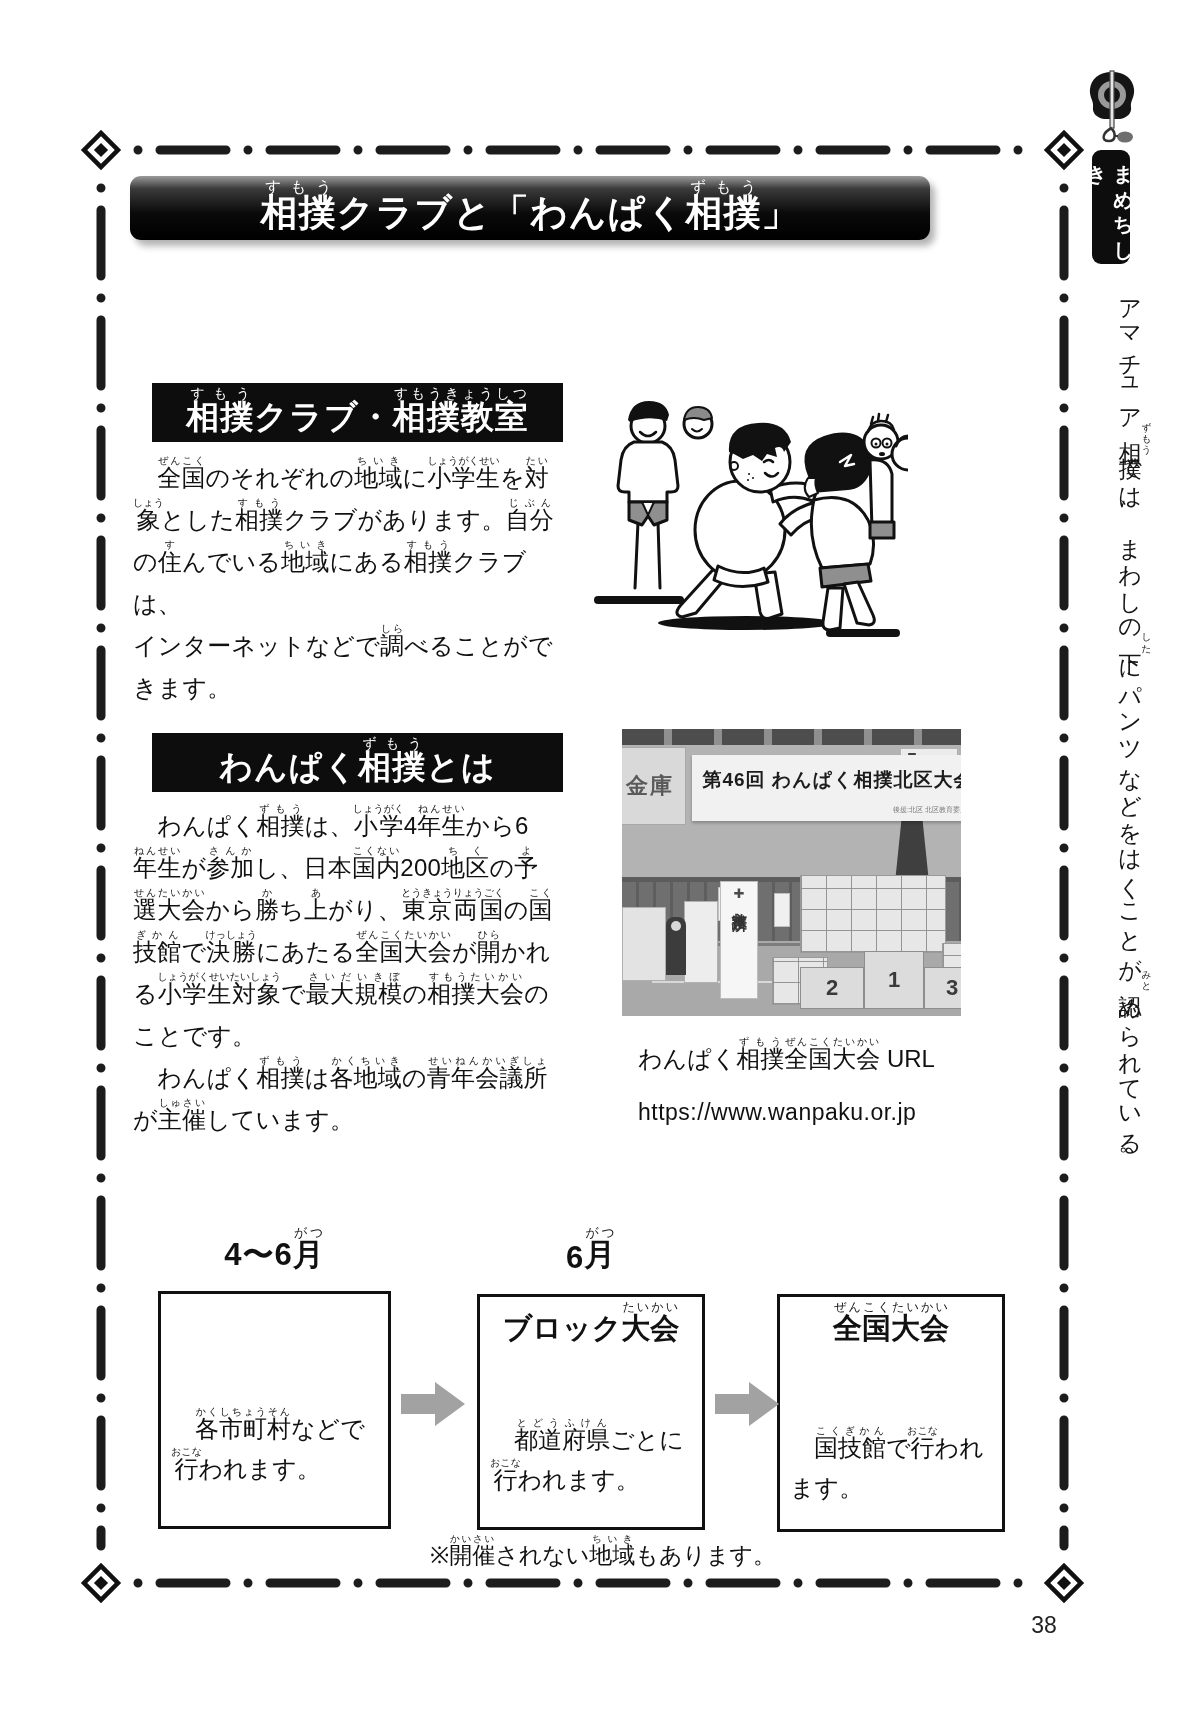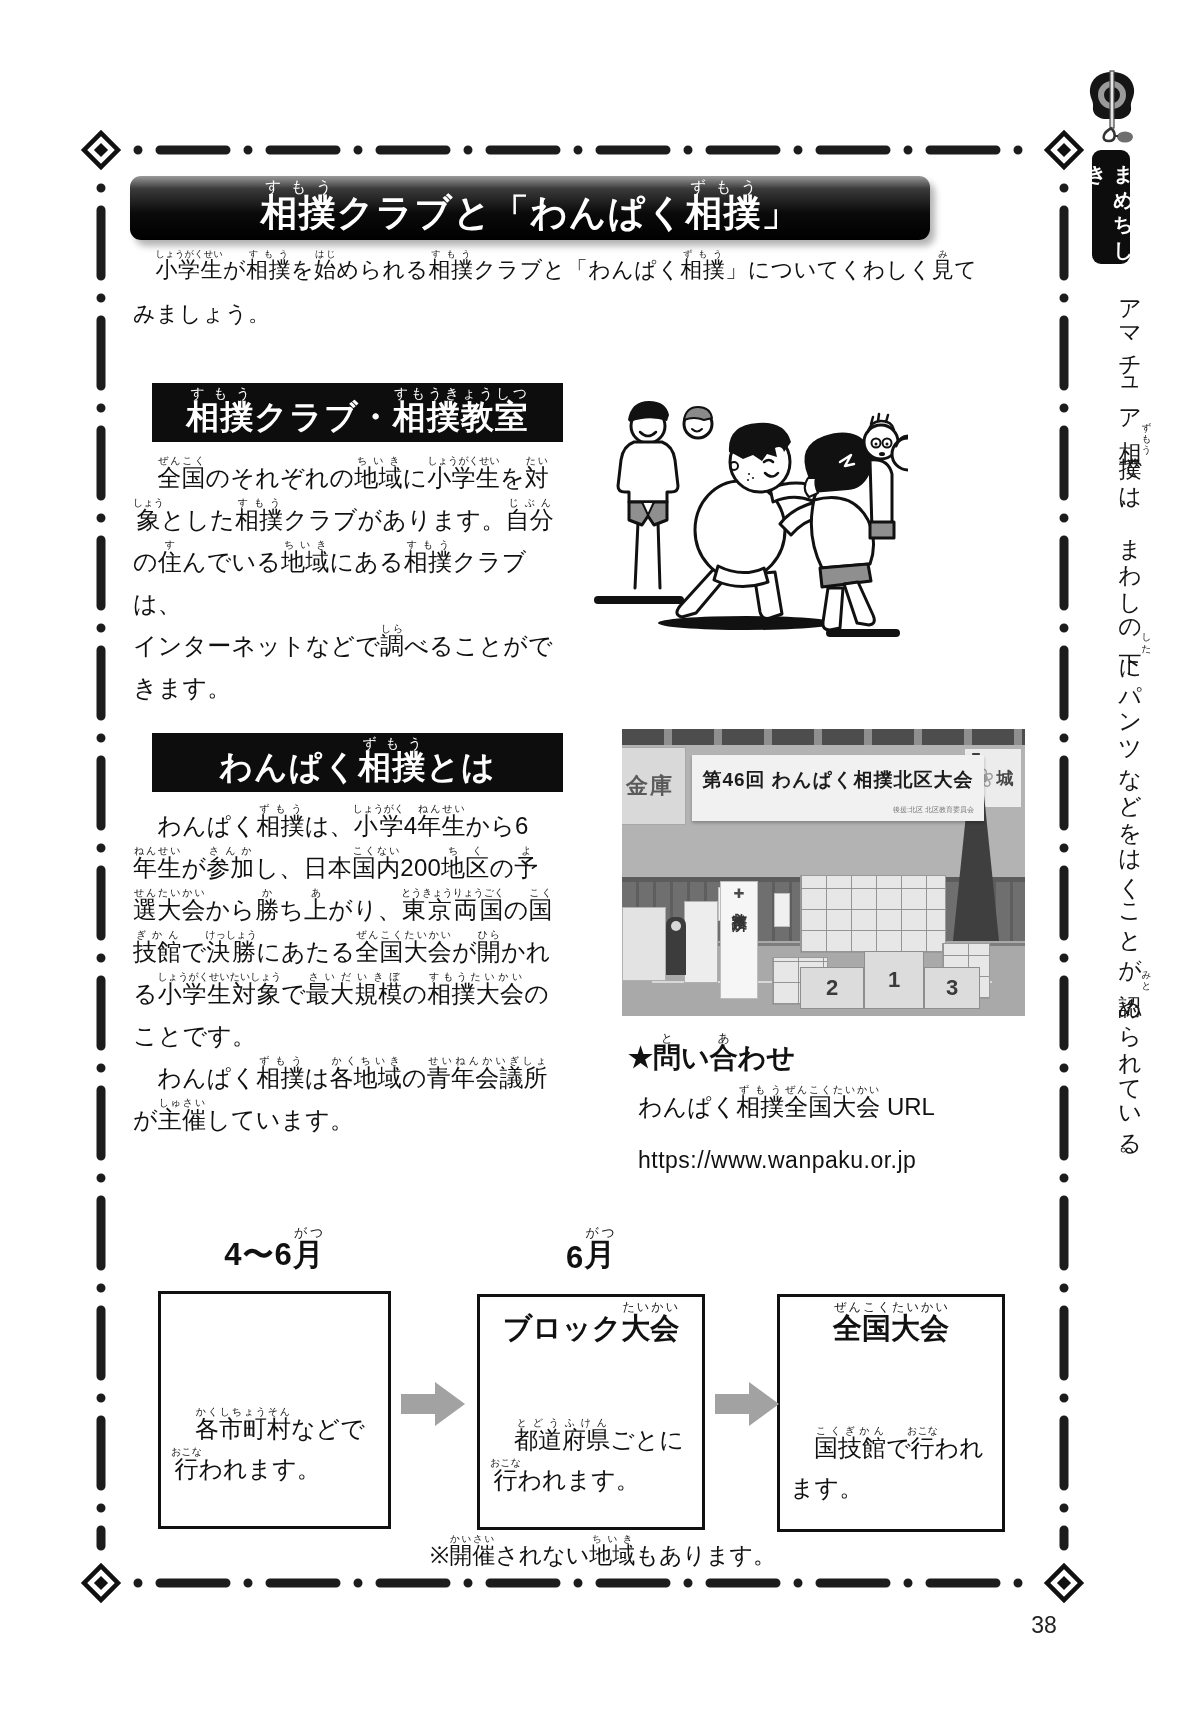--- a/index.html
+++ b/index.html
@@ -80,21 +80,21 @@
     display:flex; align-items:center; justify-content:center;
   }
   .badge span { writing-mode:vertical-rl; color:#fff; font-size:20px; letter-spacing:3px; font-weight:bold; }
   .side-note {
     left:1076px; top:284px; width:76px; height:1310px;
     writing-mode:vertical-rl; font-family:"Liberation Serif", serif;
     font-size:23px; letter-spacing:1px; color:#161616;
   }
 
   
-  .photo { left:622px; top:729px; width:403px; height:287px; background:#b9b9b9; overflow:hidden; }
+  .photo { left:622px; top:729px; width:339px; height:287px; background:#b9b9b9; overflow:hidden; }
   .ph-ceiling { position:absolute; left:0; top:0; width:403px; height:16px;
     background:repeating-linear-gradient(90deg,#4d4d4d 0 42px,#8f8f8f 42px 50px); }
   .ph-wall-upper { position:absolute; left:0; top:16px; width:403px; height:134px; background:#b3b3b3; }
   .ph-beam { position:absolute; left:0; top:148px; width:403px; height:5px; background:#5c5c5c; }
   .ph-wall-lower { position:absolute; left:0; top:153px; width:403px; height:62px;
     background:repeating-linear-gradient(90deg,#6f6f6f 0 14px,#5e5e5e 14px 17px); }
   .ph-floor { position:absolute; left:0; top:212px; width:403px; height:75px; background:#a9a9a9; }
   .ph-floor-line { position:absolute; left:0; top:214px; width:403px; height:3px; background:#7d7d7d; }
   .ph-court-line { position:absolute; left:30px; top:252px; width:340px; height:2px; background:#d8d8d8; }
   .ph-banner { position:absolute; left:70px; top:26px; width:292px; height:66px; background:#f1f1f1;
@@ -157,21 +157,20 @@
         <rect x="-12" y="-12" width="24" height="24" fill="#fff" stroke="#111" stroke-width="4.5"></rect>
         <rect x="-5" y="-5" width="10" height="10" fill="#111"></rect>
       </g>
     </g>
   </svg>
 
   <div class="abs banner">
     <span><ruby>相撲<rt>すもう</rt></ruby>クラブと「わんぱく<ruby>相撲<rt>ずもう</rt></ruby>」</span>
   </div>
 
-  <div class="abs intro">　<ruby>小学生<rt>しょうがくせい</rt></ruby>が<ruby>相撲<rt>すもう</rt></ruby>を<ruby>始<rt>はじ</rt></ruby>められる<ruby>相撲<rt>すもう</rt></ruby>クラブと「わんぱく<ruby>相撲<rt>ずもう</rt></ruby>」についてくわしく<ruby>見<rt>み</rt></ruby>て<br>みましょう。</div>
 
   <div class="abs sec-head h1">
     <span><ruby>相撲<rt>すもう</rt></ruby>クラブ・<ruby>相撲教室<rt>すもうきょうしつ</rt></ruby></span>
   </div>
   <div class="abs para para1">　<ruby>全国<rt>ぜんこく</rt></ruby>のそれぞれの<ruby>地域<rt>ちいき</rt></ruby>に<ruby>小学生<rt>しょうがくせい</rt></ruby>を<ruby>対<rt>たい</rt></ruby><br><ruby>象<rt>しょう</rt></ruby>とした<ruby>相撲<rt>すもう</rt></ruby>クラブがあります。<ruby>自分<rt>じぶん</rt></ruby><br>の<ruby>住<rt>す</rt></ruby>んでいる<ruby>地域<rt>ちいき</rt></ruby>にある<ruby>相撲<rt>すもう</rt></ruby>クラブは、<br>インターネットなどで<ruby>調<rt>しら</rt></ruby>べることがで<br>きます。</div>
 
   <svg class="abs" style="left:568px; top:350px;" width="340" height="290" viewBox="0 0 340 290">
     <g stroke="#111" stroke-width="3" fill="#fff" stroke-linejoin="round" stroke-linecap="round">
 
       <path d="M30 250 h82" stroke-width="8" fill="none"></path>
@@ -273,21 +272,20 @@
       </div>
     <div class="ph-podium" style="left:242px; top:222px; width:60px; height:58px;">
         <span>1</span>
       </div>
     <div class="ph-podium" style="left:302px; top:238px; width:56px; height:42px;">
         <span>3</span>
       </div>
   </div>
 
   <div class="abs contact">
-    <div class="contact-title">★<ruby>問<rt>と</rt></ruby>い<ruby>合<rt>あ</rt></ruby>わせ</div>
     <div class="contact-l2">わんぱく<ruby>相撲<rt>ずもう</rt></ruby><ruby>全国大会<rt>ぜんこくたいかい</rt></ruby> URL</div>
     <div class="contact-url">https://www.wanpaku.or.jp</div>
   </div>
 
   <div class="abs flow-label fl1">4〜6<ruby>月<rt>がつ</rt></ruby></div>
   <div class="abs flow-label fl2">6<ruby>月<rt>がつ</rt></ruby></div>
 
   <div class="abs flow-box fb1">
     <div class="fbox-body">　<ruby>各市町村<rt>かくしちょうそん</rt></ruby>などで<br><ruby>行<rt>おこな</rt></ruby>われます。</div>
   </div>

